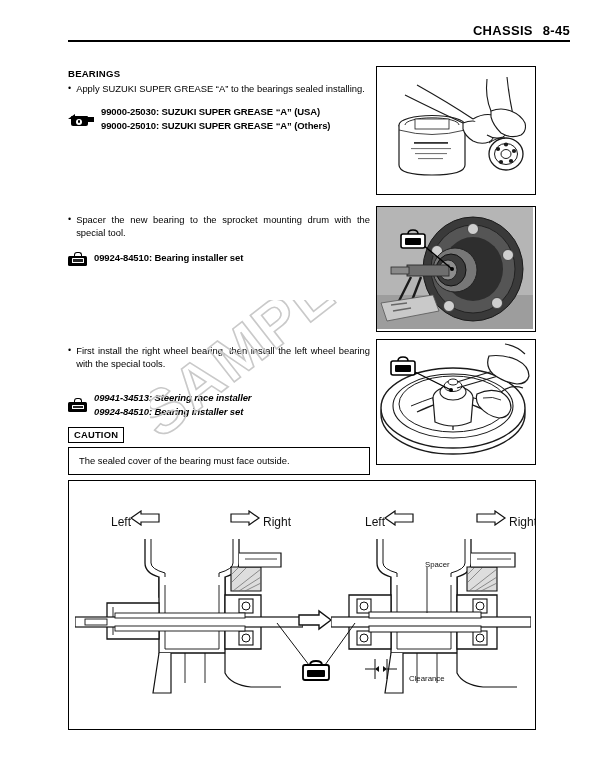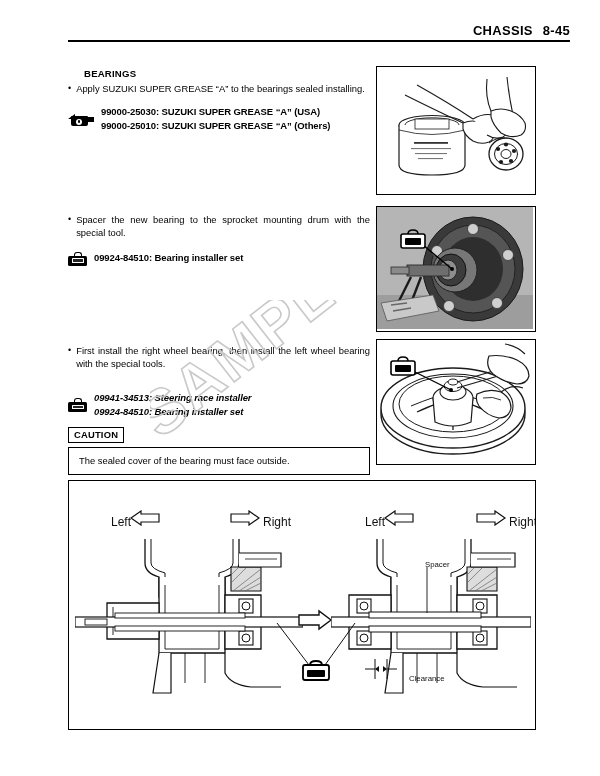--- a/index.html
+++ b/index.html
@@ -42,21 +42,21 @@
     padding-bottom: 3px;
   }
   .header-rule {
     border-bottom: 2.4px solid #000;
     width: 100%;
   }
 
   
   .section-title {
     position: absolute;
-    left: 84px;
+    left: 68px;
     top: 68px;
     font-size: 9.6px;
     font-weight: bold;
     letter-spacing: 0.2px;
   }
 
   .txtcol {
     position: absolute;
     left: 68px;
     width: 302px;

